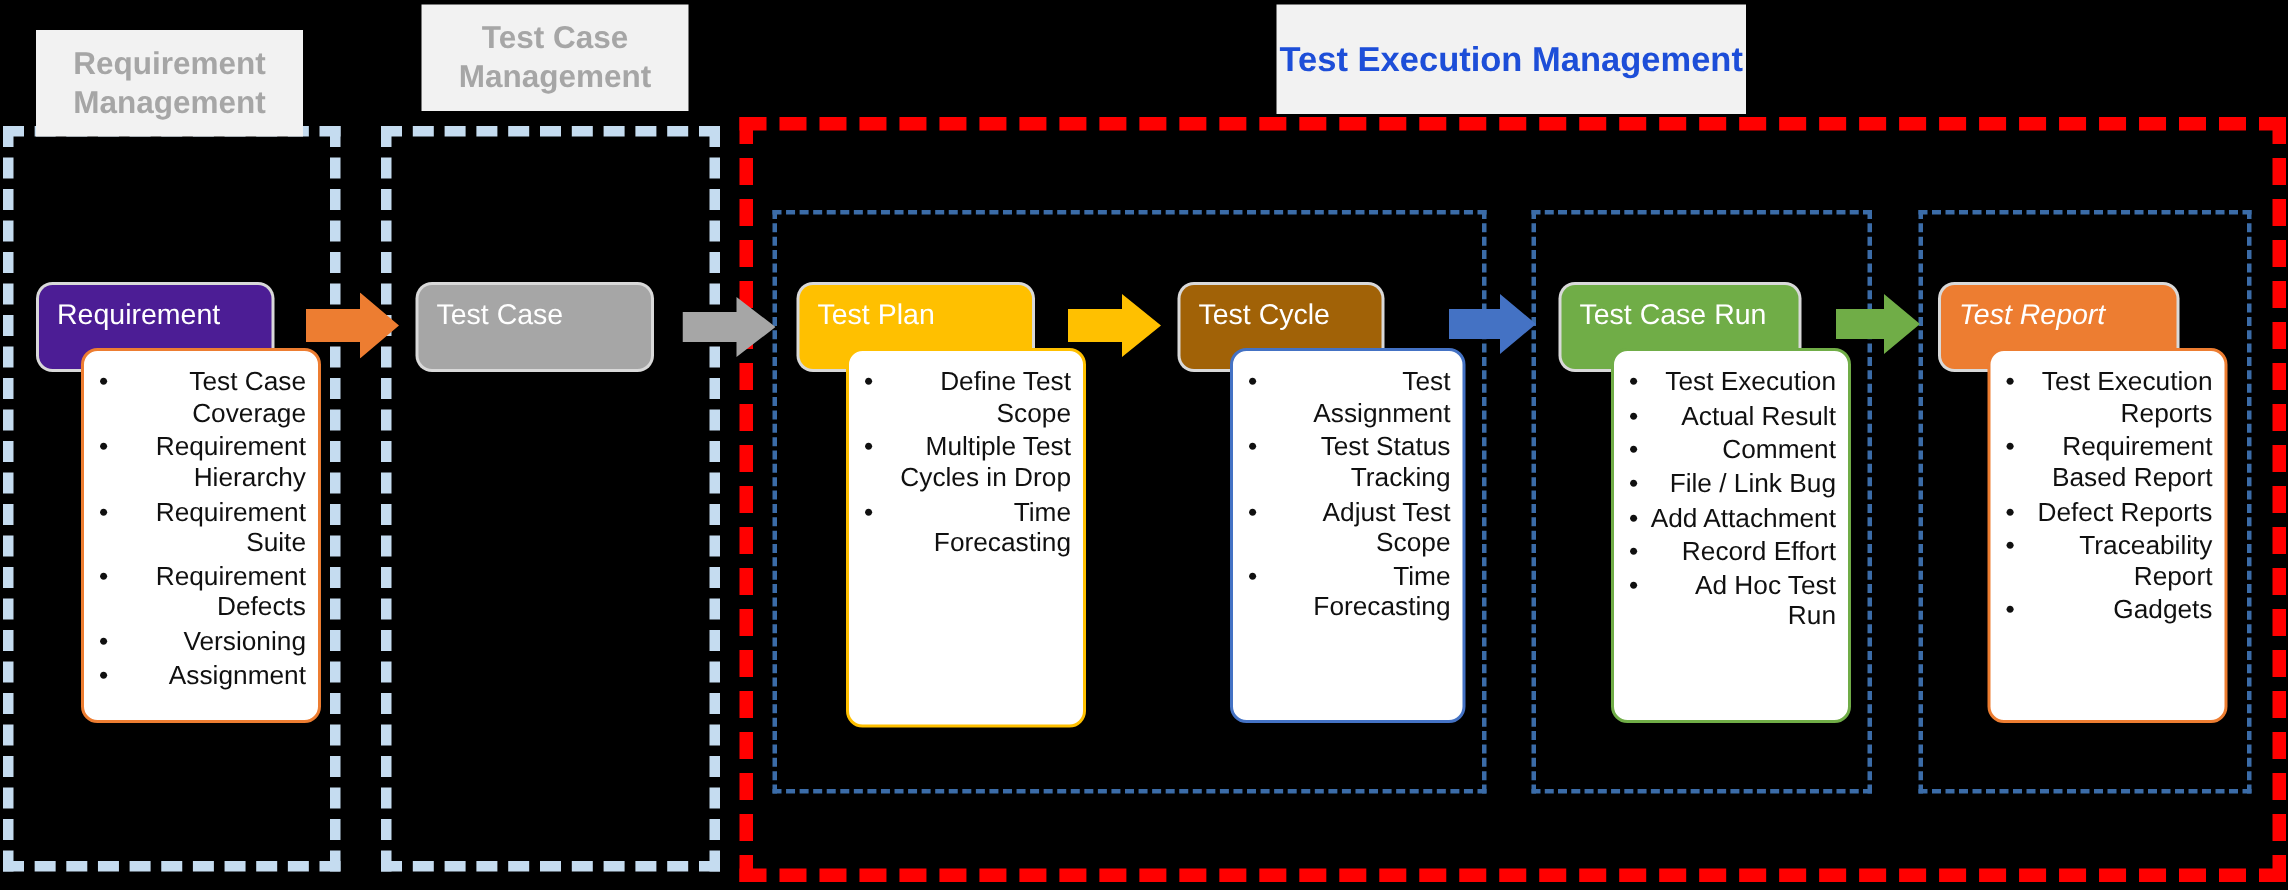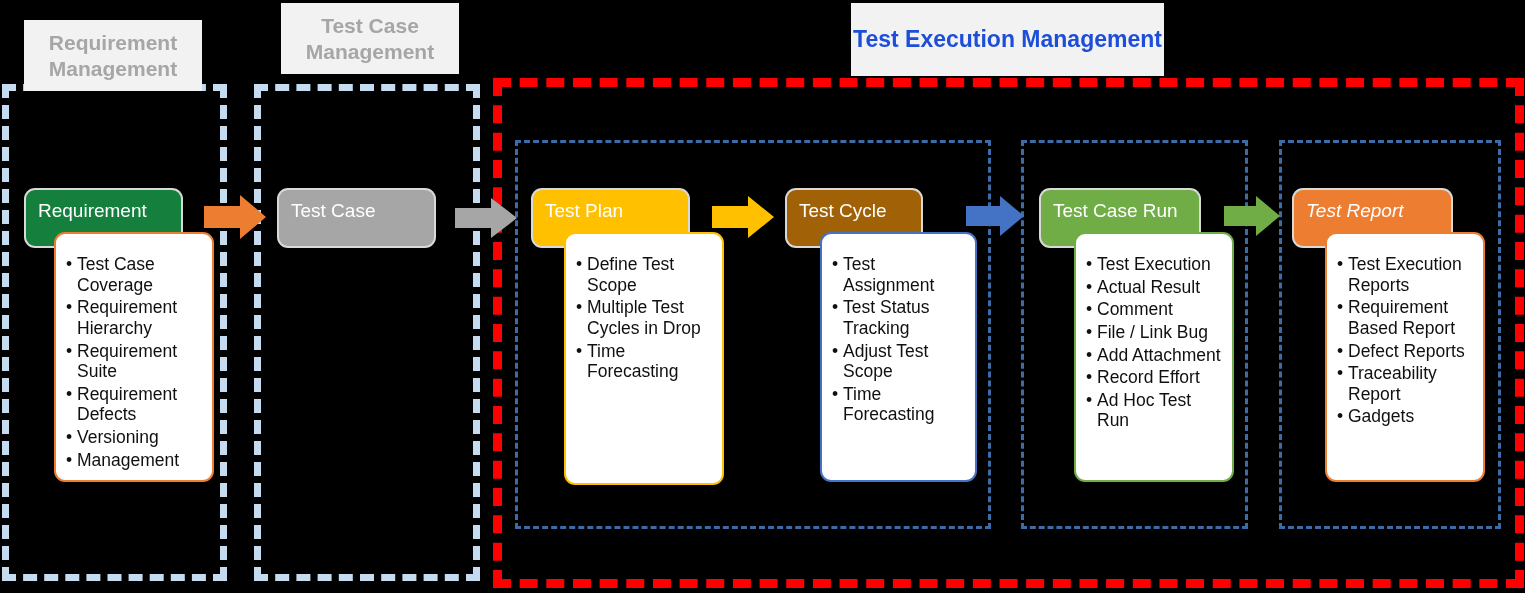--- a/index.html
+++ b/index.html
@@ -20,21 +20,21 @@
   
   .inner{position:absolute;box-sizing:border-box;border:3px dashed #3B6CA8;}
 
   
   .card{position:absolute;}
   .card .head{position:absolute;left:0;top:0;box-sizing:border-box;
        border-radius:9px;color:#FFFFFF;font-size:19px;display:flex;align-items:flex-start;
        padding:10px 0 0 12px;box-shadow:0 0 0 2px rgba(255,255,255,.85);}
   .card .body{position:absolute;box-sizing:border-box;background:#FFFFFF;border-radius:11px;
        border:2.5px solid #888;overflow:hidden;}
-  .card .body ul{list-style:none;margin:0;padding:20px 8px 6px 10px;}
+  .card .body ul{list-style:none;margin:0;padding:10px 8px 6px 10px;text-align:right;}
   .card .body li{position:relative;padding-left:11px;font-size:17.5px;line-height:1.18;
        color:#101010;margin-bottom:2px;}
   .card .body li:before{content:"\2022";position:absolute;left:0;top:0;font-size:17.5px;}
 
   
   .arrow{position:absolute;}
   .arrow svg{display:block;}
 </style>
 </head>
 <body>
@@ -53,31 +53,31 @@
     <span>Requirement Management</span>
   </div>
   <div class="hdr muted" style="left:281px;top:3px;width:178px;height:71px;">
     <span>Test Case Management</span>
   </div>
   <div class="hdr strong" style="left:851px;top:3px;width:313px;height:73px;">
     <span>Test Execution Management</span>
   </div>
 
   <div class="card" style="left:26px;top:190px;width:200px;height:300px;">
-    <div class="head" style="width:155px;height:56px;background:#15803d;">
+    <div class="head" style="width:155px;height:56px;background:#4c1d95;">
       <span>Requirement</span>
     </div>
     <div class="body" style="left:28px;top:42px;width:160px;height:250px;border-color:#ED7D31;">
       <ul>
         <li>Test Case Coverage</li>
         <li>Requirement Hierarchy</li>
         <li>Requirement Suite</li>
         <li>Requirement Defects</li>
         <li>Versioning</li>
-        <li>Management</li>
+        <li>Assignment</li>
       </ul>
     </div>
   </div>
 
   <div class="arrow" style="left:204px;top:195px;width:62px;height:44px;">
     <svg width="62" height="44" viewBox="0 0 62 44">
       <polygon points="0,11 36,11 36,0 62,22 36,44 36,33 0,33" fill="#ED7D31"></polygon>
     </svg>
   </div>
 

